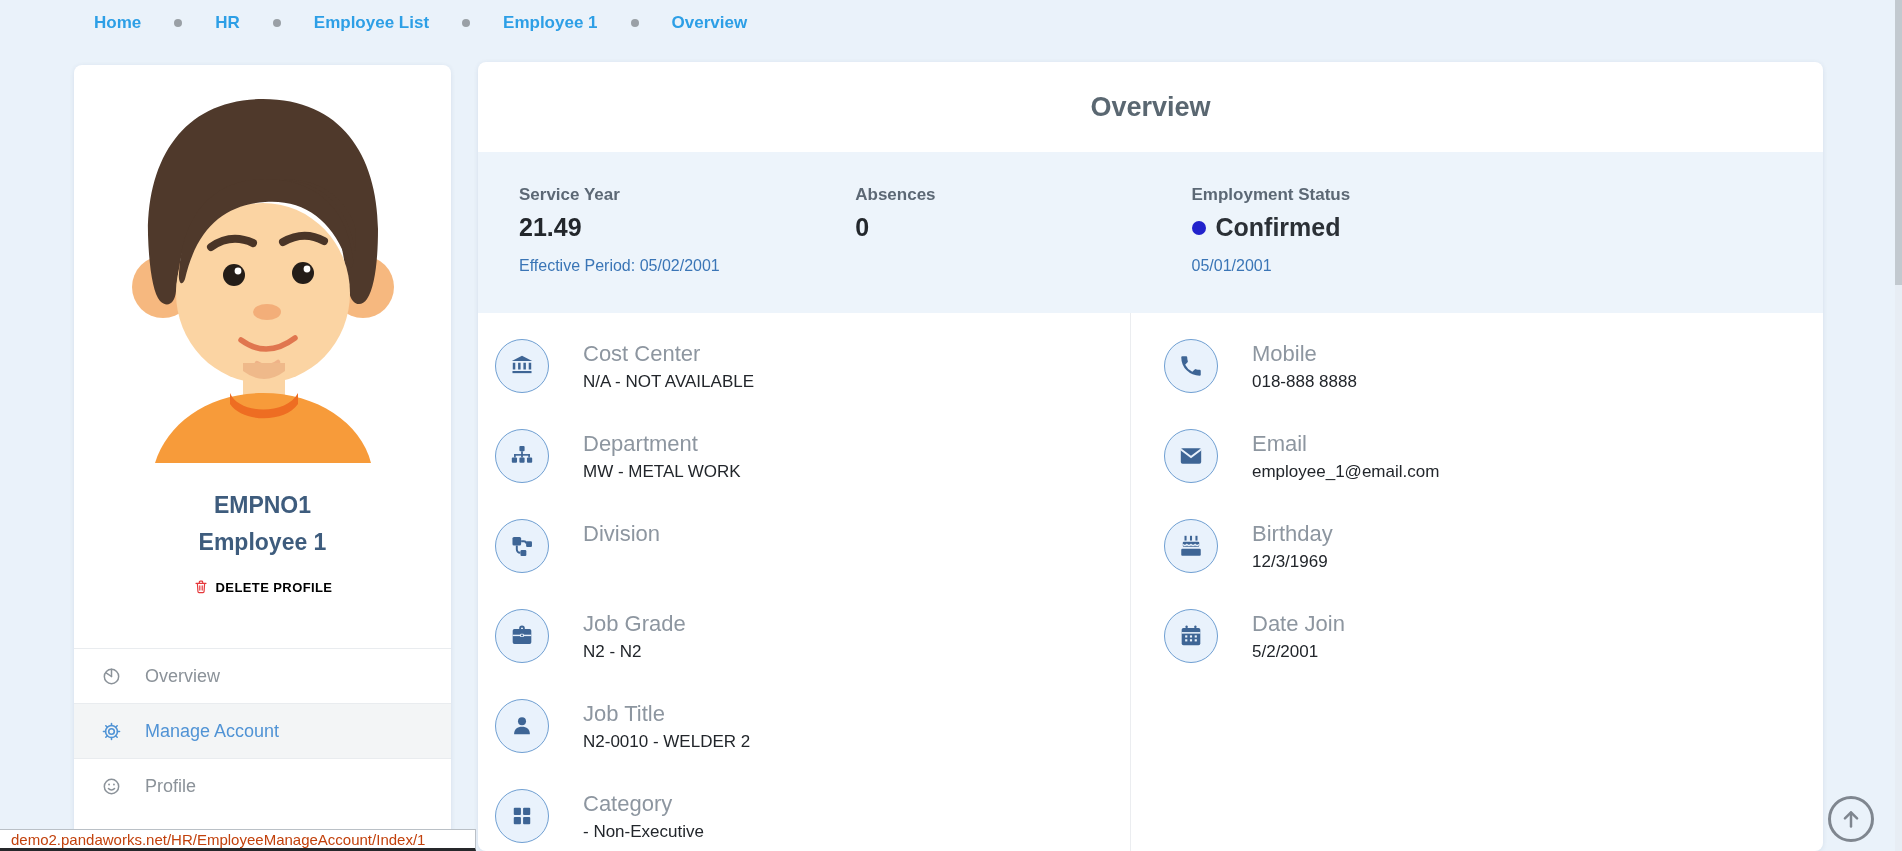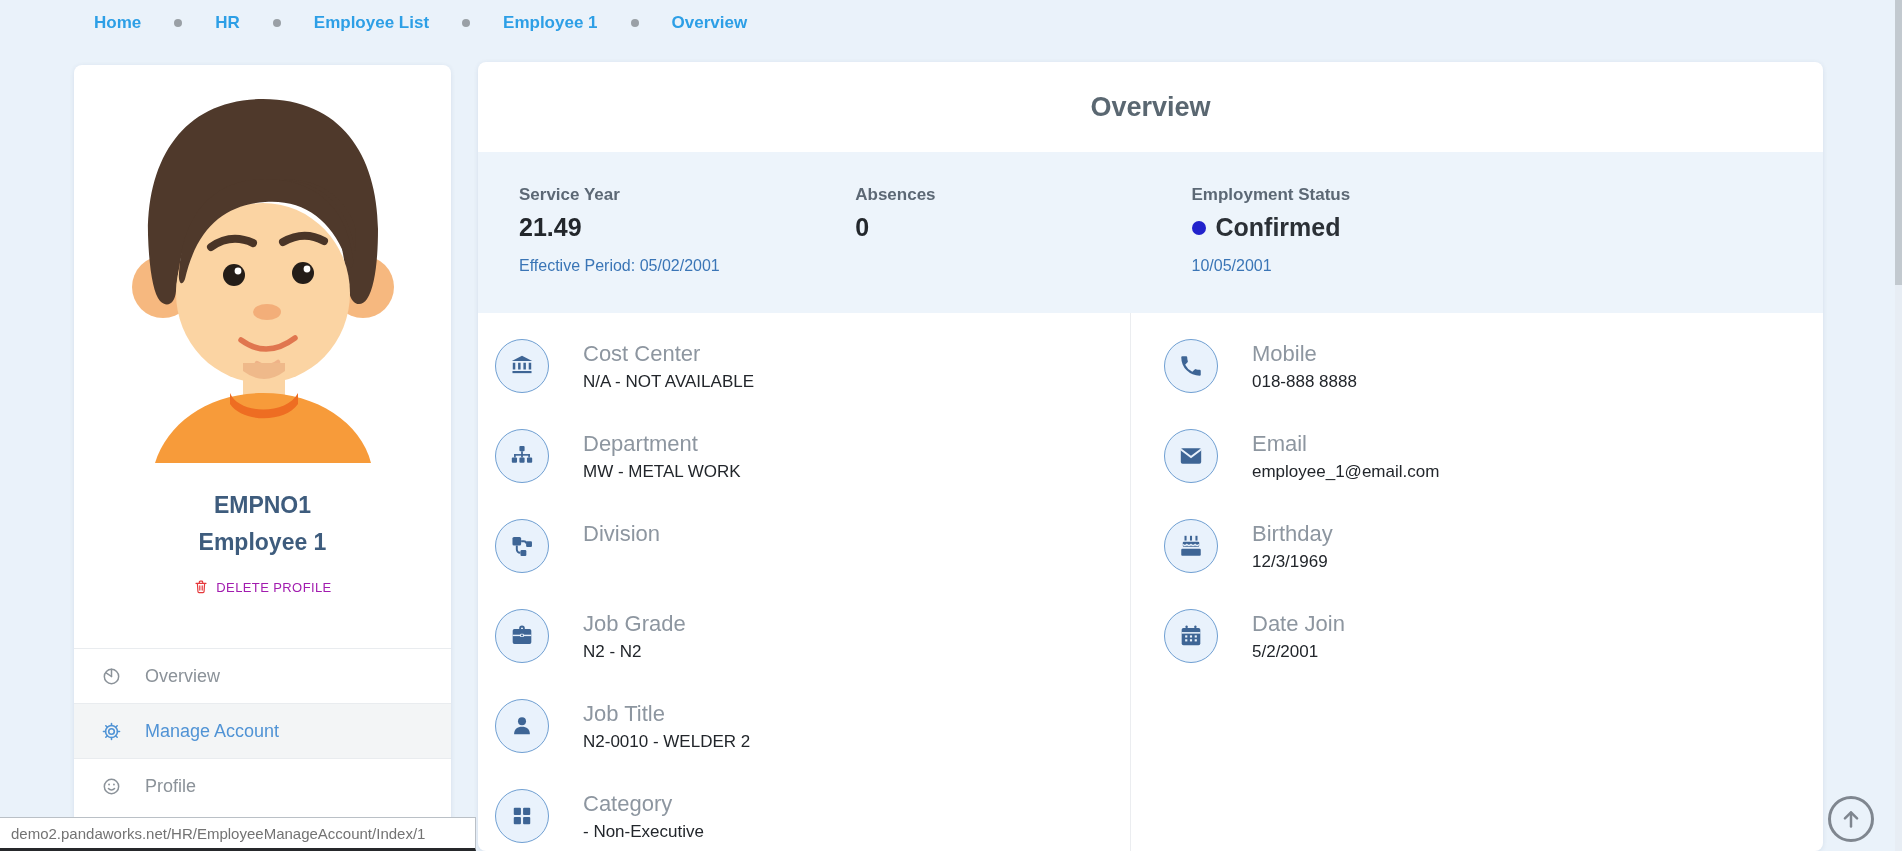--- a/index.html
+++ b/index.html
@@ -10,21 +10,21 @@
   
   .breadcrumb { position:absolute; top:0; left:0; right:0; height:46px; display:flex; align-items:center; padding-left:94px; gap:33px; }
   .crumb { color:#2d9fe6; font-size:17px; font-weight:700; text-decoration:none; cursor:pointer; }
   .crumb-dot { width:8px; height:8px; border-radius:50%; background:#9aa0a6; }
 
   
   .profile-card { position:absolute; left:74px; top:65px; width:377px; height:812px; background:#fff; border-radius:8px 8px 0 0; box-shadow:0 1px 5px rgba(40,70,110,.10); }
   .avatar-wrap { width:272px; height:372px; margin:28px auto 0; }
   .emp-name-block { text-align:center; margin-top:22px; }
   .emp-no, .emp-name { font-size:23px; font-weight:700; color:#3e5c7d; line-height:37px; }
-  .delete-btn { margin-top:18px; display:flex; justify-content:center; align-items:center; gap:7px; color:#a21caf; font-size:13px; font-weight:400; letter-spacing:.4px; cursor:pointer; }
+  .delete-btn { margin-top:18px; display:flex; justify-content:center; align-items:center; gap:7px; color:#000000; font-size:13px; font-weight:700; letter-spacing:.4px; cursor:pointer; }
   .delete-btn svg { width:16px; height:16px; }
   .side-menu { margin-top:53px; border-top:1px solid #e9ecef; }
   .menu-item { height:55px; display:flex; align-items:center; gap:23px; padding-left:27px; font-size:18px; color:#8b9299; border-bottom:1px solid #e9ecef; cursor:pointer; }
   .menu-item svg { width:21px; height:21px; color:#8b9299; }
   .menu-item.hovered { background:#f3f5f6; color:#5093d5; }
   .menu-item.hovered svg { color:#5093d5; }
 
   
   .main-card { position:absolute; left:478px; top:62px; width:1345px; height:789px; background:#fff; border-radius:8px; overflow:hidden; box-shadow:0 1px 5px rgba(40,70,110,.10); }
   .main-header { height:90px; display:flex; align-items:center; justify-content:center; }
@@ -43,21 +43,21 @@
   .details-col.left { width:652px; padding-left:17px; }
   .details-col.right { width:693px; border-left:1px solid #ebedf0; padding-left:33px; }
   .detail-row { height:90px; display:flex; align-items:flex-start; }
   .icon-circle { width:54px; height:54px; border-radius:50%; background:#e9f2fc; border:1px solid #6f9fd2; display:flex; align-items:center; justify-content:center; flex:0 0 auto; }
   .icon-circle svg { width:26px; height:26px; color:#3e6595; }
   .detail-text { margin-left:34px; padding-top:2px; }
   .detail-label { font-size:22px; color:#8d96a0; }
   .detail-value { font-size:17px; font-weight:400; color:#22262b; margin-top:5px; }
 
   
-  .status-tooltip { position:absolute; left:0; bottom:0; height:14px; width:476px; background:#fff; border-top:1px solid #bac0c6; border-right:1px solid #bac0c6; border-bottom:3px solid #26282b; display:flex; align-items:center; padding:15px 11px; font-size:15px; color:#737373; white-space:nowrap; }
+  .status-tooltip { position:absolute; left:0; bottom:0; height:14px; width:476px; background:#fff; border-top:1px solid #bac0c6; border-right:1px solid #bac0c6; border-bottom:3px solid #26282b; display:flex; align-items:center; padding:9px 11px; font-size:15px; color:#c2410c; white-space:nowrap; }
   .scroll-top { position:absolute; right:28px; bottom:9px; width:46px; height:46px; border-radius:50%; border:3px solid #7f868f; display:flex; align-items:center; justify-content:center; cursor:pointer; background:transparent; }
   .scroll-top svg { width:26px; height:26px; }
   .scrollbar-track { position:absolute; right:0; top:0; width:7px; height:851px; background:#e7edf4; }
   .scrollbar-thumb { position:absolute; right:0; top:0; width:7px; height:285px; background:#c2c9cf; }
 </style>
 </head>
 <body>
 
 <div id="screen">
 
@@ -166,21 +166,21 @@
       <div class="stat-col">
         <div class="stat-label">Absences</div>
         <div class="stat-value">0</div>
       </div>
       <div class="stat-col">
         <div class="stat-label">Employment Status</div>
         <div class="stat-value-row">
           <span class="status-dot"></span>
           <span class="status-text">Confirmed</span>
         </div>
-        <a class="stat-link">10/05/2001</a>
+        <a class="stat-link">05/01/2001</a>
       </div>
     </div>
 
     <div class="details">
 
       <div class="details-col left">
 
         <div class="detail-row">
           <div class="icon-circle">
               <svg viewBox="0 0 24 24" fill="currentColor">

